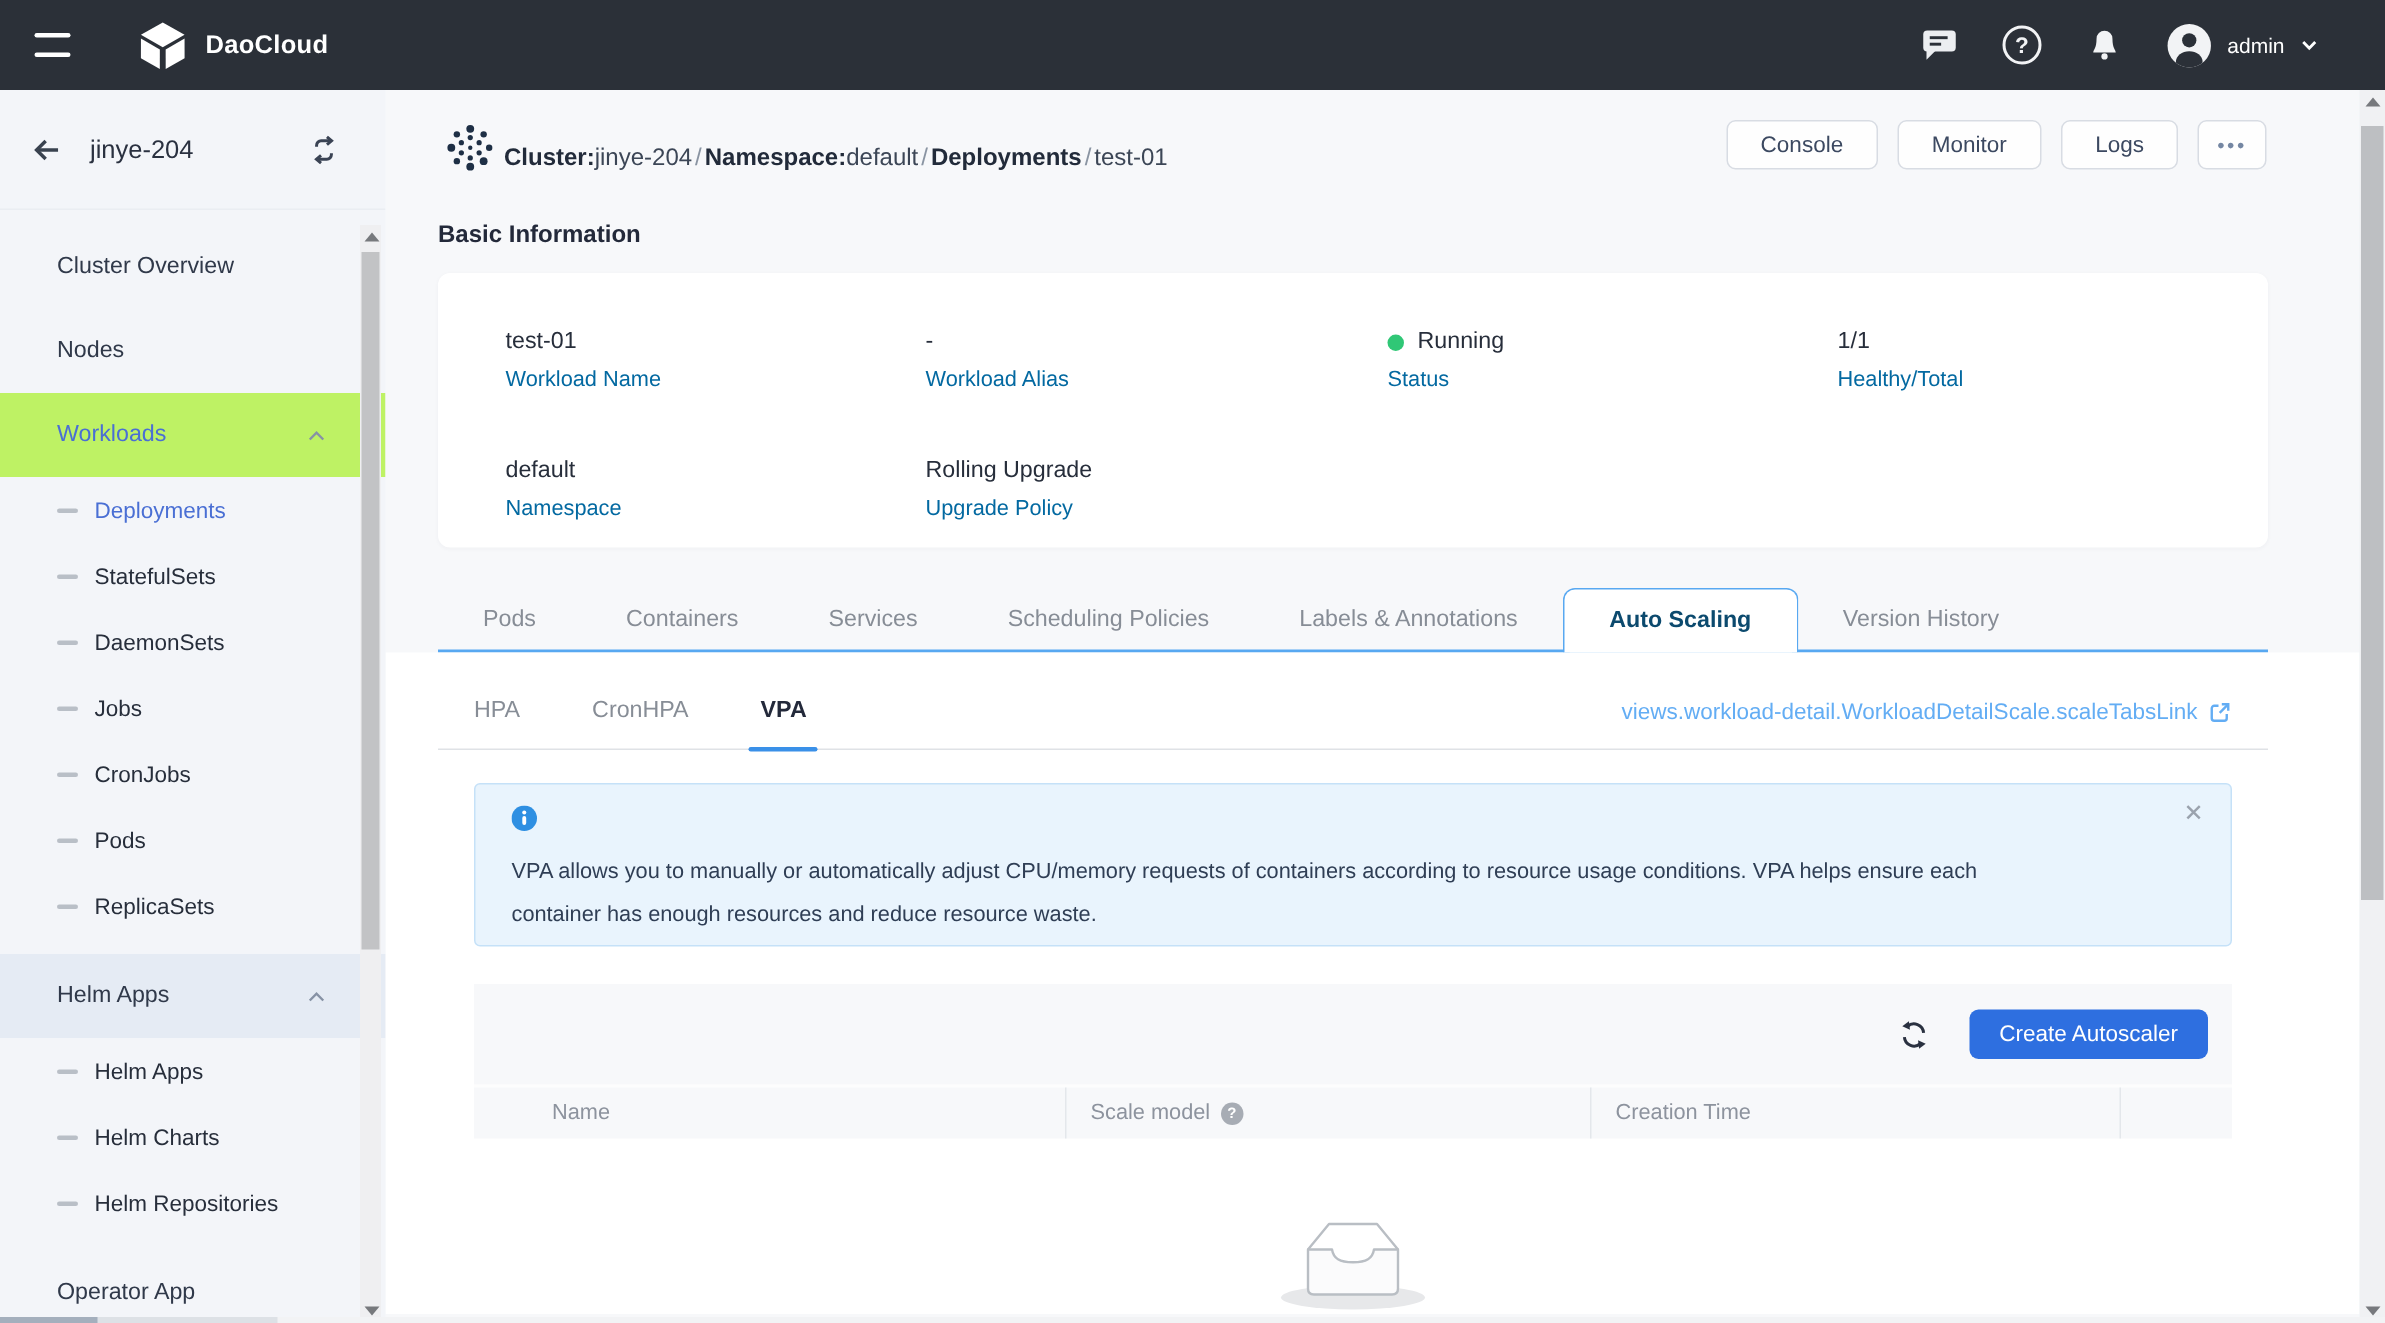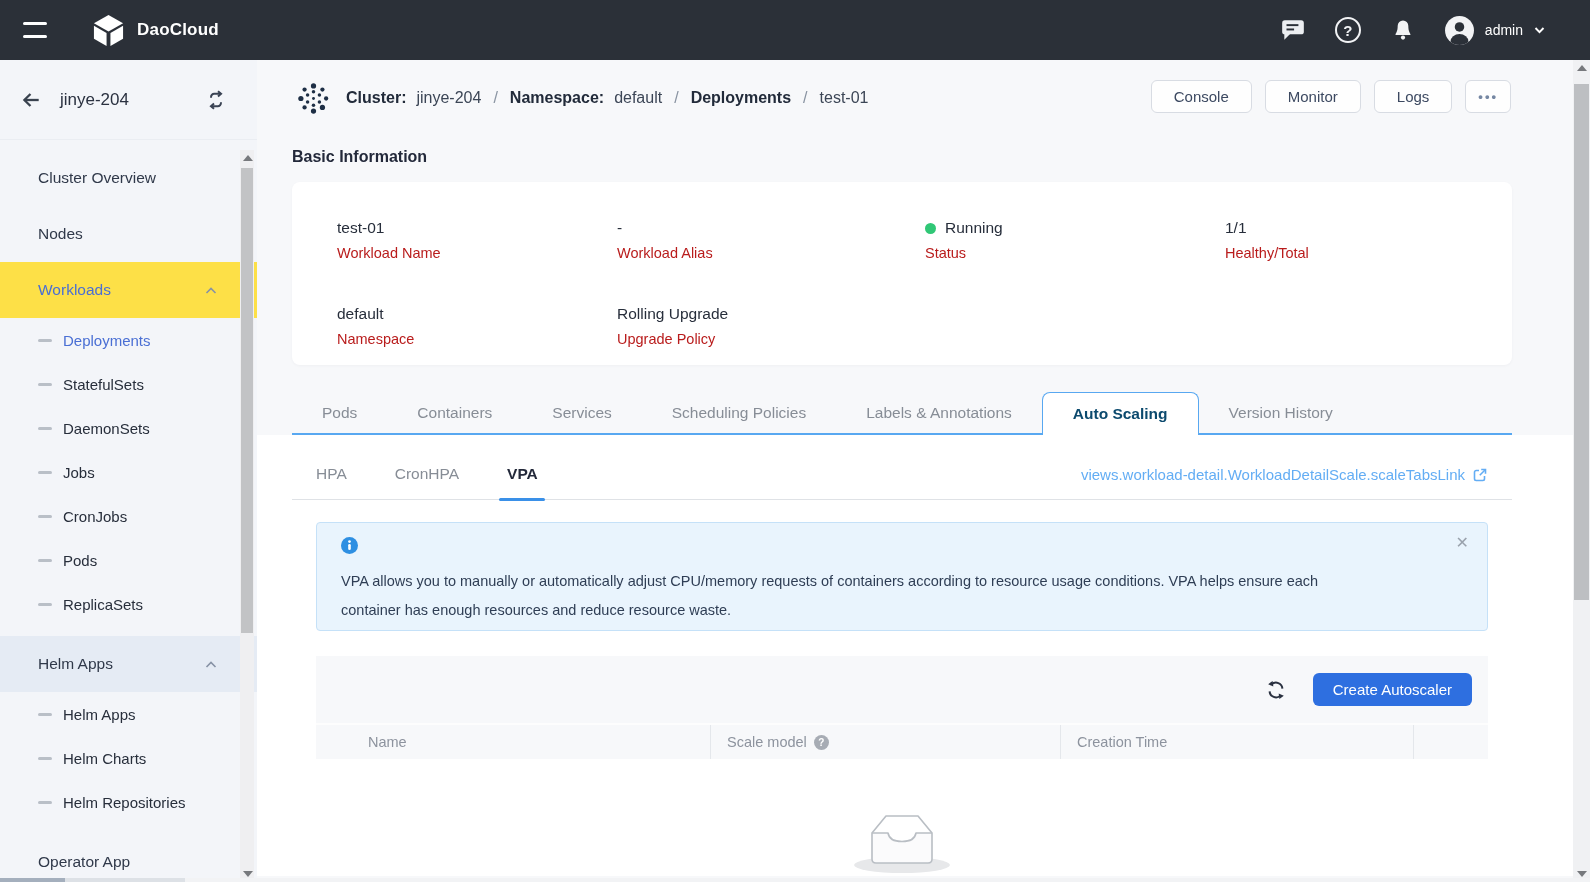--- a/index.html
+++ b/index.html
@@ -21,48 +21,48 @@
 
   
   .sidebar { position:absolute; top:60px; left:0; width:257px; height:822px; background:#f3f5f9; overflow:hidden; z-index:10; }
   .sb-head { height:80px; display:flex; align-items:center; padding:0 20px; border-bottom:1px solid #eaedf2; }
   .sb-back { width:22px; height:22px; cursor:pointer; flex:none; }
   .sb-cluster { margin-left:18px; font-size:17px; color:#2a3140; }
   .sb-switch { margin-left:auto; margin-right:10px; width:22px; height:22px; cursor:pointer; }
   .nav { padding-top:10px; }
   .nav-grp { height:56px; display:flex; align-items:center; padding-left:38px; font-size:15.5px; color:#30394a; cursor:pointer; }
   .nav-grp.open-bg { background:#e5ebf4; }
-  .nav-grp.grp-active { background:#fde047; color:#4a6fd4; }
+  .nav-grp.grp-active { background:#bef264; color:#4a6fd4; }
   .nav-grp .chev { margin-left:auto; margin-right:40px; }
   .nav-grp.mt { margin-top:10px; }
   .nav-sub { height:44px; display:flex; align-items:center; padding-left:38px; font-size:15px; color:#272e3b; cursor:pointer; }
   .nav-sub .dash { width:14px; height:3px; border-radius:2px; background:#b9bfc7; margin-right:11px; flex:none; }
   .nav-sub.sub-active { color:#4a6fd4; }
   .sb-scroll { position:absolute; top:90px; right:3px; width:14px; height:732px; background:#efeff1; }
   .sb-thumb { position:absolute; top:18px; left:1px; width:12px; height:465px; background:#c2c3c5; }
   .arr-up, .arr-dn { position:absolute; left:3px; width:0; height:0; border-left:5px solid transparent; border-right:5px solid transparent; }
   .arr-up { top:5px; border-bottom:6px solid #77797d; }
   .arr-dn { bottom:5px; border-top:6px solid #77797d; }
 
   
   .main { position:absolute; top:60px; left:257px; width:1316px; height:822px; background:#f7f8fa; }
   .page-head { position:relative; height:76px; display:flex; align-items:center; padding-left:40px; }
-  .crumb { display:flex; align-items:center; gap:10px; font-size:16px; color:#3c4656; }
+  .crumb { display:flex; align-items:flex-end; font-size:16px; color:#3c4656; }
   .crumb b { color:#222b3a; font-weight:700; }
   .crumb .sep { color:#8a94a2; margin:0 2px; }
   .crumb-icon { margin-right:6px; display:flex; }
   .head-actions { position:absolute; right:62px; top:20px; display:flex; gap:13px; }
   .btn-ghost { height:33px; padding:0 22px; background:#fefefe; border:1px solid #d8dce3; border-radius:6px; color:#3c4961; font-size:15px; display:flex; align-items:center; cursor:pointer; }
   .btn-more { padding:0 12px; color:#7587a3; letter-spacing:2px; font-size:13px; font-weight:700; }
 
   .section-title { margin:12px 0 16px 35px; font-size:16px; font-weight:700; color:#23293a; }
 
   .info-card { margin-left:35px; width:1220px; height:183px; background:#fff; border-radius:8px; box-shadow:0 1px 3px rgba(40,50,70,.04); padding:37px 0 0 45px; display:grid; grid-template-columns:280px 308px 300px 1fr; grid-auto-rows:auto; row-gap:26px; }
   .fld-v { font-size:15.5px; color:#272e3b; margin-bottom:8px; display:flex; align-items:center; gap:9px; }
-  .fld-l { font-size:14.5px; color:#b91c1c; }
+  .fld-l { font-size:14.5px; color:#0369a1; }
   .dot-green { width:11px; height:11px; border-radius:50%; background:#30c776; display:inline-block; }
 
   
   .tabs { margin:27px 0 0 35px; width:1220px; height:43px; display:flex; align-items:flex-start; border-bottom:2px solid #58a8f1; }
   .tab { height:41px; line-height:41px; padding:0 30px; font-size:15.5px; color:#878d96; cursor:pointer; white-space:nowrap; }
   .tab.active { height:43px; background:#fff; border:1px solid #58a8f1; border-bottom:none; border-radius:8px 8px 0 0; font-weight:700; color:#0c4a6e; position:relative; z-index:2; }
 
   .tab-content { width:1316px; height:441px; background:#fff; padding-top:14px; }
   .content-inner { margin-left:35px; width:1220px; position:relative; }
 

